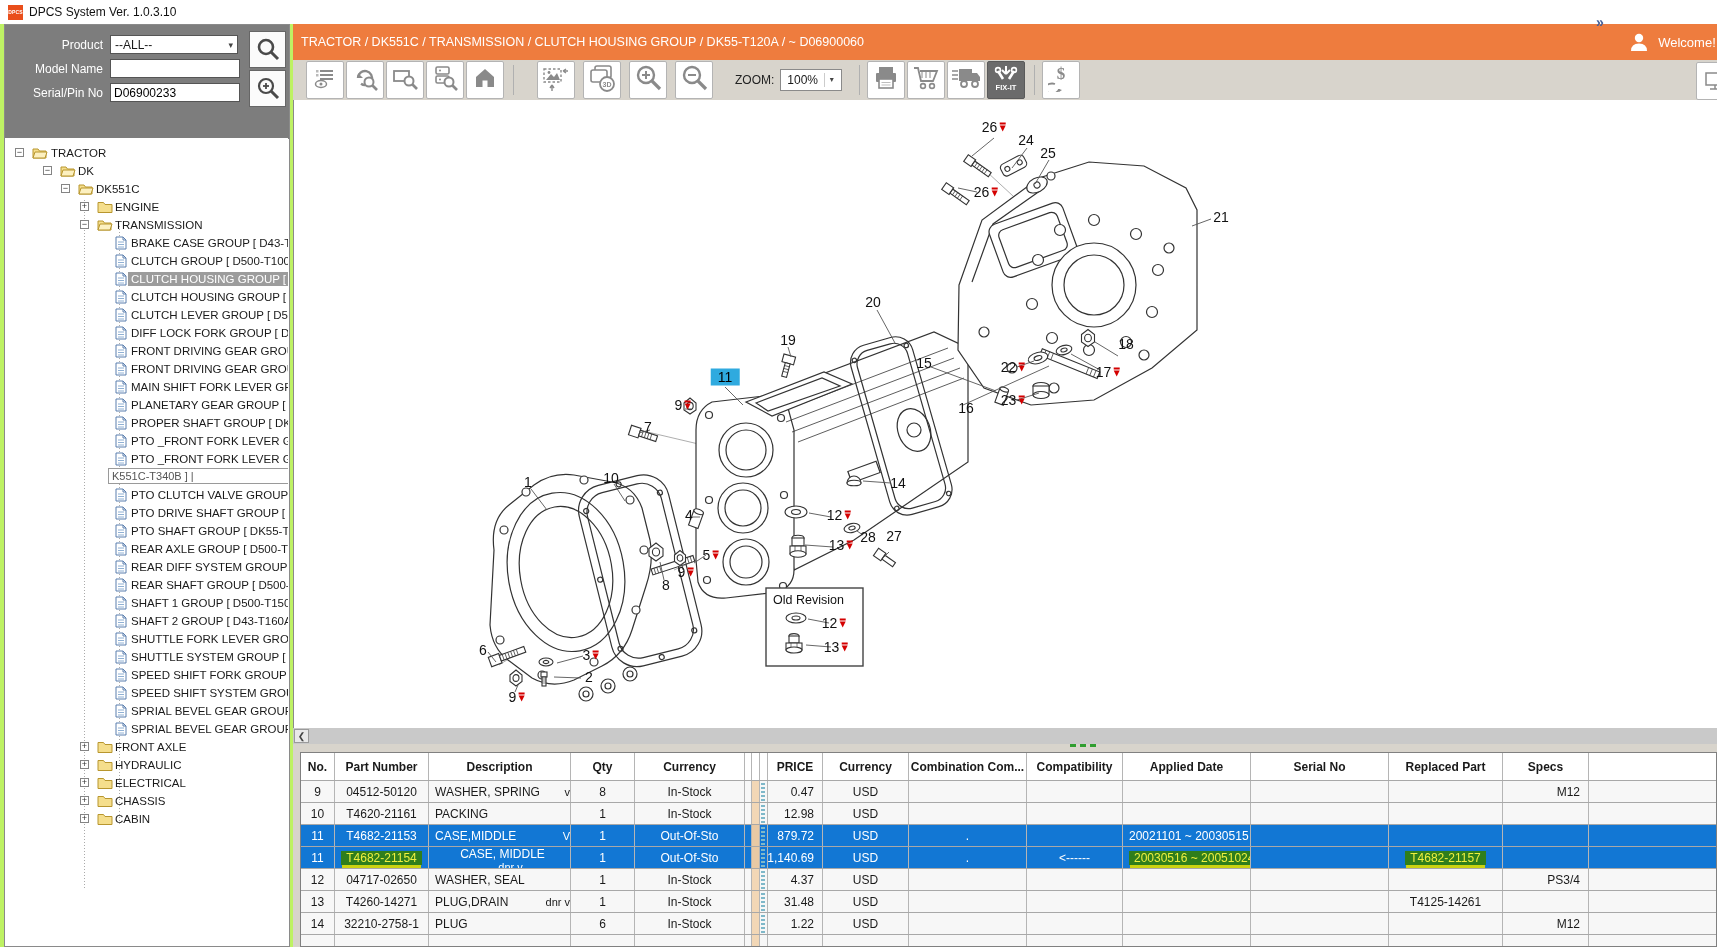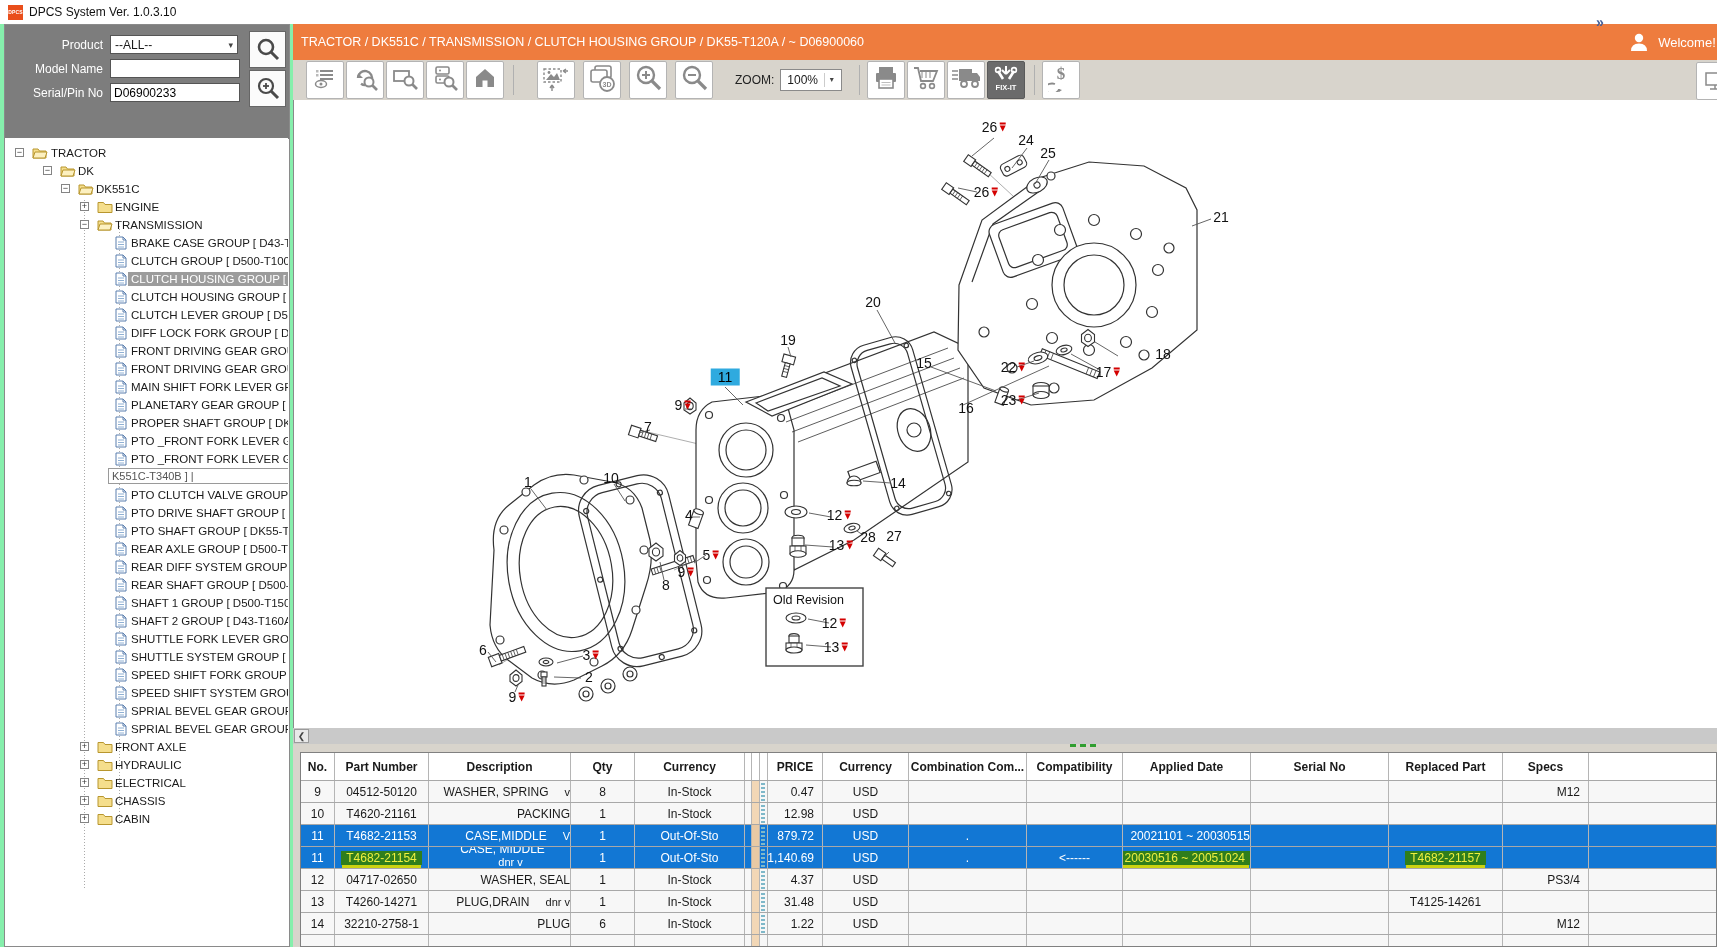--- a/index.html
+++ b/index.html
@@ -1,16 +1,16 @@
 <!DOCTYPE html>
 <html><head>
 <meta charset="utf-8">
 <style>
   html,body{margin:0;padding:0;}
-  #root{position:relative;width:1717px;height:947px;overflow:hidden;background:#86efac;
+  #root{position:relative;width:1717px;height:947px;overflow:hidden;background:#bef264;
         font-family:"Liberation Sans",sans-serif;color:#1a1a1a;}
   .abs{position:absolute;}
 
   
   #titlebar{left:0;top:0;width:1717px;height:24px;background:#fff;display:flex;align-items:center;}
   #logo{width:15px;height:15px;margin:0 6px 0 8px;background:#e94e1b;color:#fff;font-size:5px;font-weight:bold;
         display:flex;align-items:center;justify-content:center;letter-spacing:.2px;}
   #win-title{font-size:12px;color:#111;}
 
   
@@ -80,21 +80,21 @@
   #gap-left{left:293px;top:752px;width:7px;height:195px;background:#d8d4cc;}
 
   
   #ptable{left:300px;top:752px;width:1417px;height:195px;background:#fff;border:1px solid #808080;box-sizing:border-box;overflow:hidden;}
   .trow{position:relative;display:flex;width:1800px;border-bottom:1px solid #a8a8a8;box-sizing:border-box;}
   .trow.head{height:28px;background:#fff;font-weight:bold;}
   .trow.data{height:22px;background:#f7f7f7;}
   .trow.data.sel{background:#1277d4;color:#fff;}
   .tcell{height:100%;border-right:1px solid #b5b5b5;box-sizing:border-box;display:flex;align-items:center;
          font-size:12px;overflow:hidden;white-space:nowrap;flex:none;}
-  .al-c{justify-content:center;} .al-l{justify-content:flex-end;padding-left:6px;}
+  .al-c{justify-content:center;} .al-l{justify-content:space-between;padding-left:6px;}
   .al-r{justify-content:flex-end;padding-right:8px;}
   .desc2{margin-left:16px;font-size:11px;}
   .peach{background:#f2d7b6;} .sel .peach{background:#e8c9a4;}
   .vtext{background-image:repeating-linear-gradient(180deg,#7fb8c9 0 2px,transparent 2px 4px);
          background-size:4px 100%;background-repeat:no-repeat;background-position:1px 2px;}
   .mark{background:#2f7e1c;color:#efef3f;padding:0 5px;box-shadow:0 5px 0 -1px rgba(219,219,0,.92);}
 </style>
 </head>
 <body>
 
@@ -874,21 +874,21 @@
           <span class="rf"></span>
         </div>
         <div class="callout" style="left: 719px; top: 300px;">
           <span>23</span>
           <span class="rf"></span>
         </div>
         <div class="callout" style="left: 814px; top: 272px;">
           <span>17</span>
           <span class="rf"></span>
         </div>
-        <div class="callout" style="left: 832px; top: 254px; margin-left: 37px;">
+        <div class="callout" style="left: 832px; top: 244px;">
           <span>18</span>
         </div>
         <div class="callout boxed" style="left: 431px; top: 277px;">
           <span>11</span>
         </div>
         <div class="callout" style="left: 389px; top: 305px;">
           <span>9</span>
           <span class="rf"></span>
         </div>
         <div class="callout" style="left: 354px; top: 327px;">

